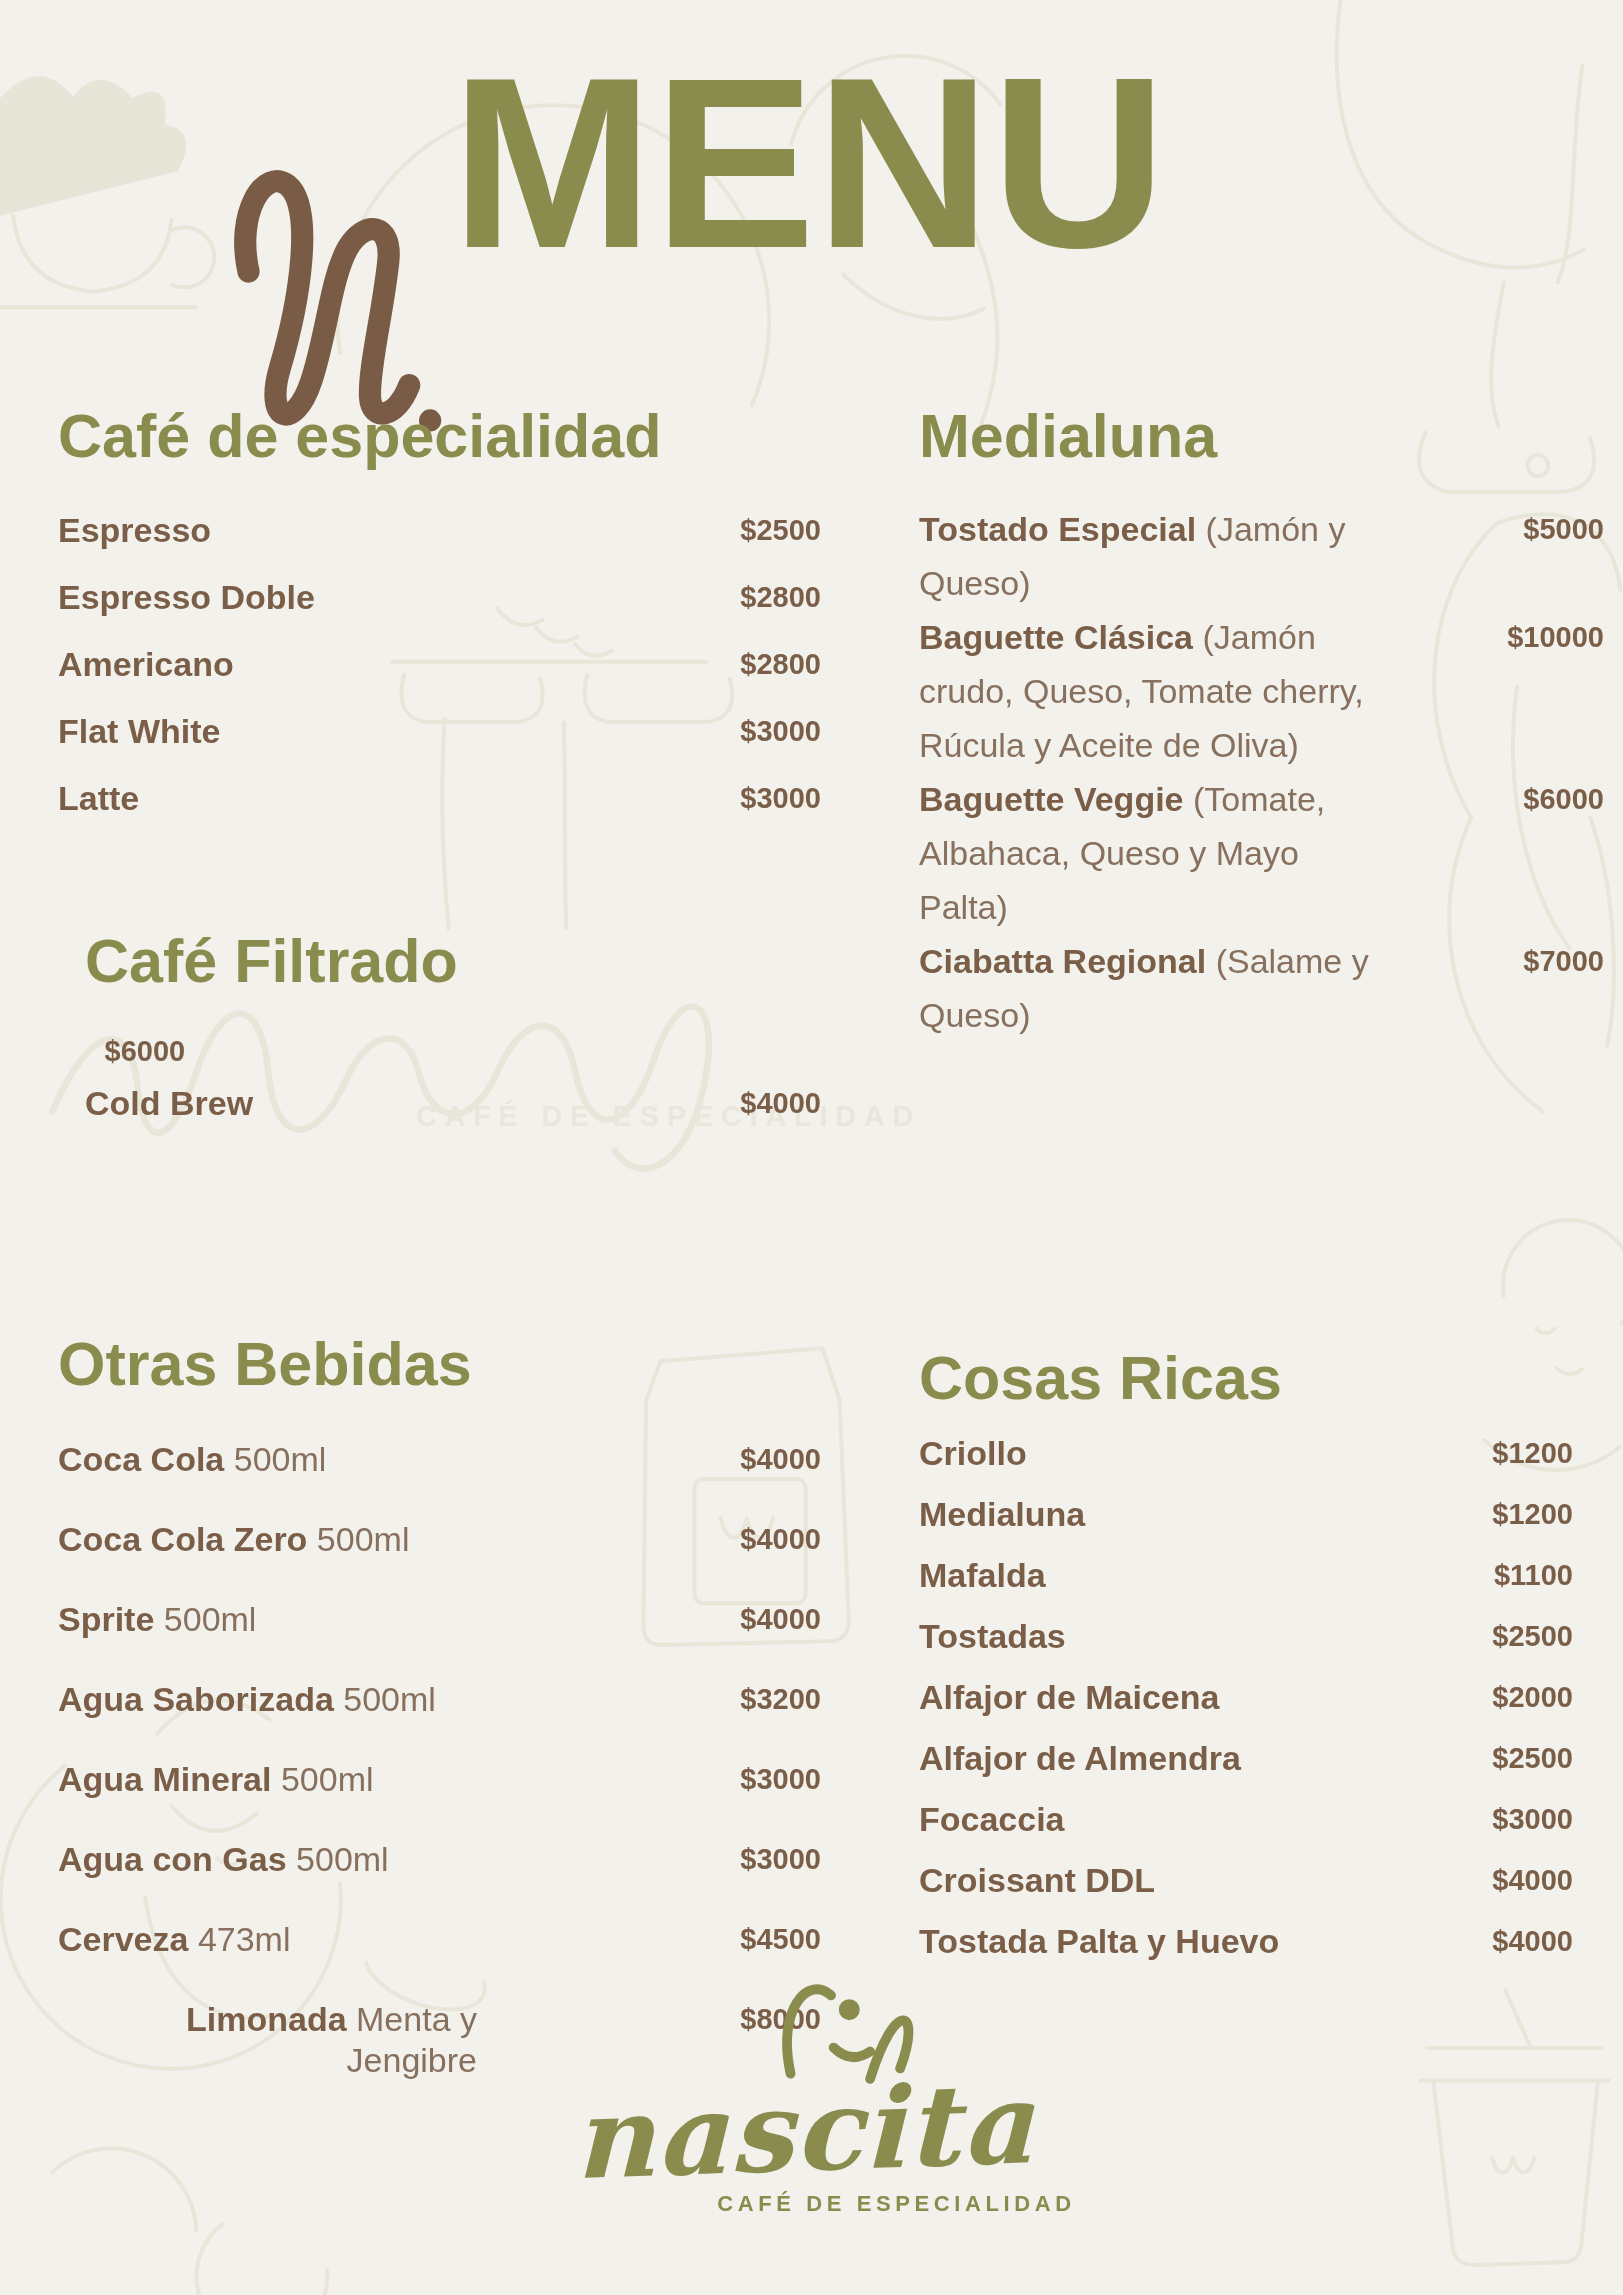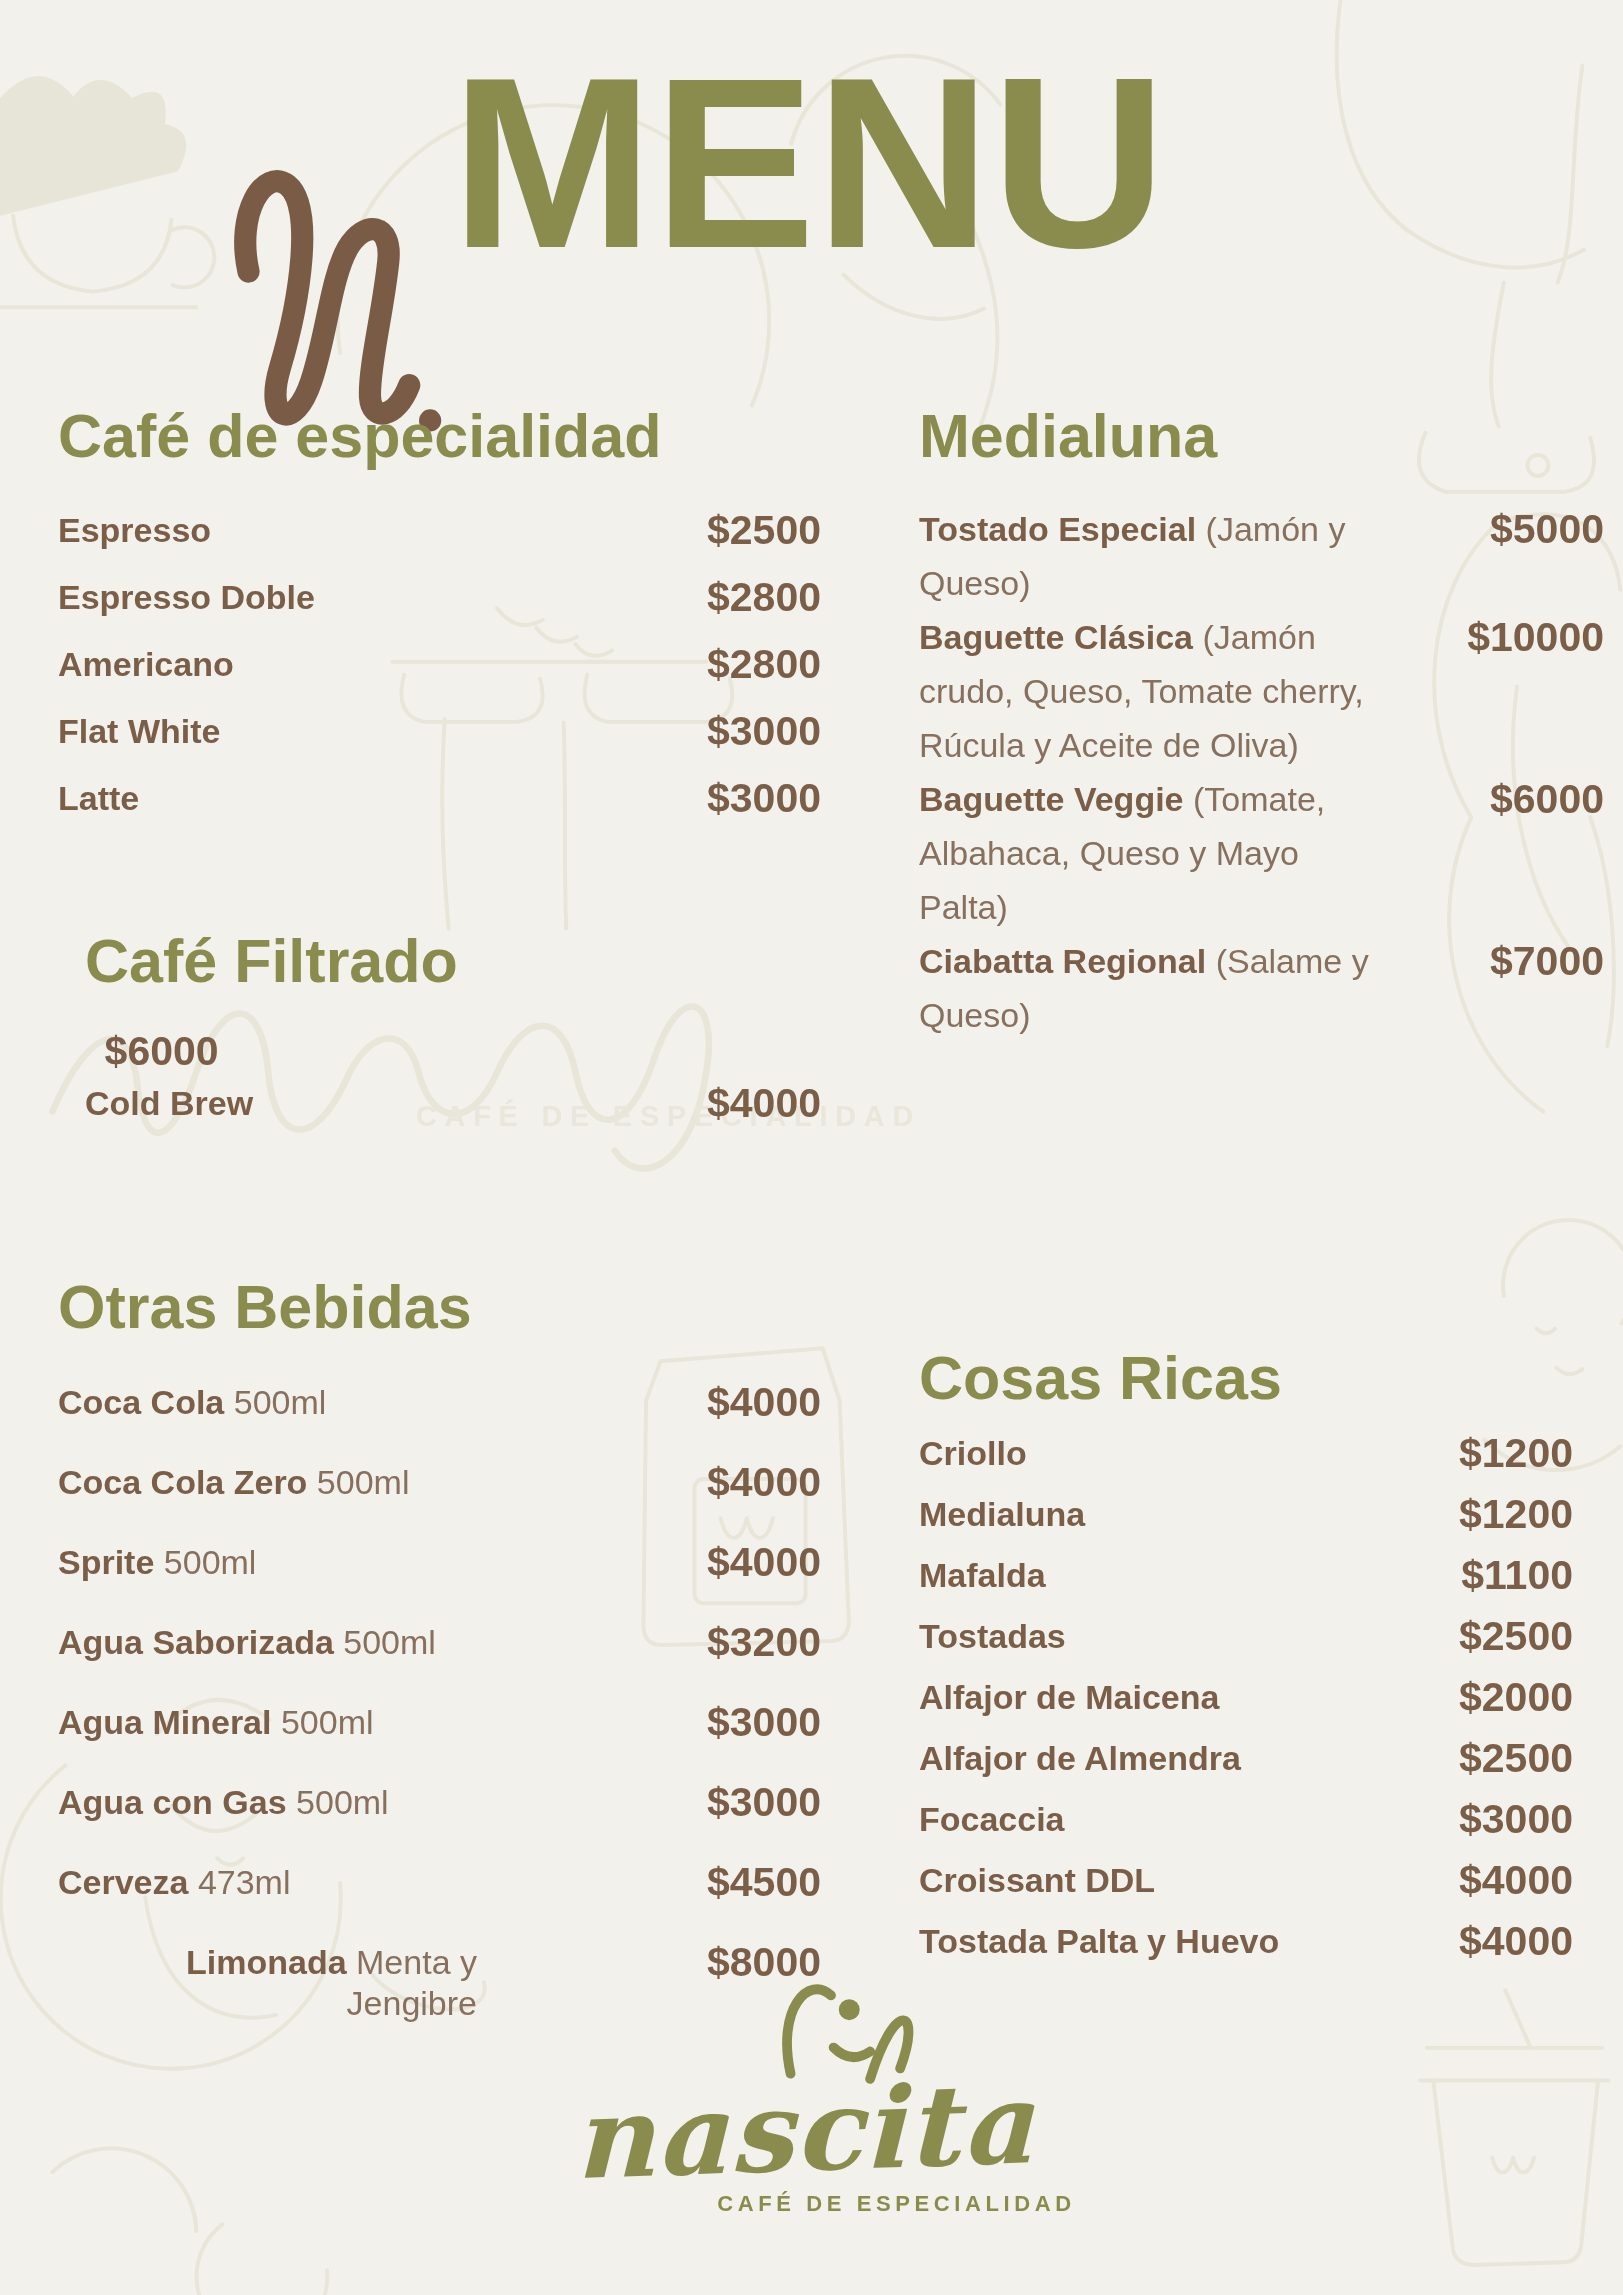--- a/index.html
+++ b/index.html
@@ -17,32 +17,32 @@
     color:#8a8c4e;
   }
   .n-mark{position:absolute;left:230px;top:150px;}
 
   .section{position:absolute;}
   .section-title{margin:0;font-size:61px;line-height:65px;font-weight:bold;color:#8a8c4e;}
   .row{display:flex;justify-content:space-between;align-items:flex-start;}
   .item-text{margin:0;font-size:34px;line-height:41px;color:#7a5e48;max-width:419px;}
   .item-name{font-weight:bold;}
   .item-desc{font-weight:normal;color:#87705d;}
-  .item-price{font-size:41px;line-height:41px;font-weight:bold;color:#7a5e48;white-space:nowrap;padding-left:19.6px;}
+  .item-price{font-size:29px;line-height:41px;font-weight:bold;color:#7a5e48;white-space:nowrap;padding-left:19.6px;}
 
   .sec-0{left:58px;top:404px;width:763px;}
   .sec-0 .section-title{margin-bottom:41px;}
   .sec-0 .row{margin-bottom:26px;}
 
   .sec-1{left:85px;top:929px;width:736px;}
   .sec-1 .section-title{margin-bottom:37px;}
   .sec-1 .row{margin-bottom:10.5px;}
   .sec-1 .item-desc{display:block;line-height:51px;margin-top:3.9px;}
 
-  .sec-2{left:58px;top:1275px;width:763px;}
+  .sec-2{left:58px;top:1332px;width:763px;}
   .sec-2 .section-title{margin-bottom:42px;}
   .sec-2 .row{margin-bottom:39px;text-align:right;}
 
   .sec-3{left:919px;top:404px;width:685px;}
   .sec-3 .section-title{margin-bottom:33px;}
   .sec-3 .item-text{max-width:464px;line-height:54px;}
   .sec-3 .item-price{line-height:54px;}
 
   .sec-4{left:919px;top:1346px;width:654px;}
   .sec-4 .section-title{margin-bottom:22px;}

